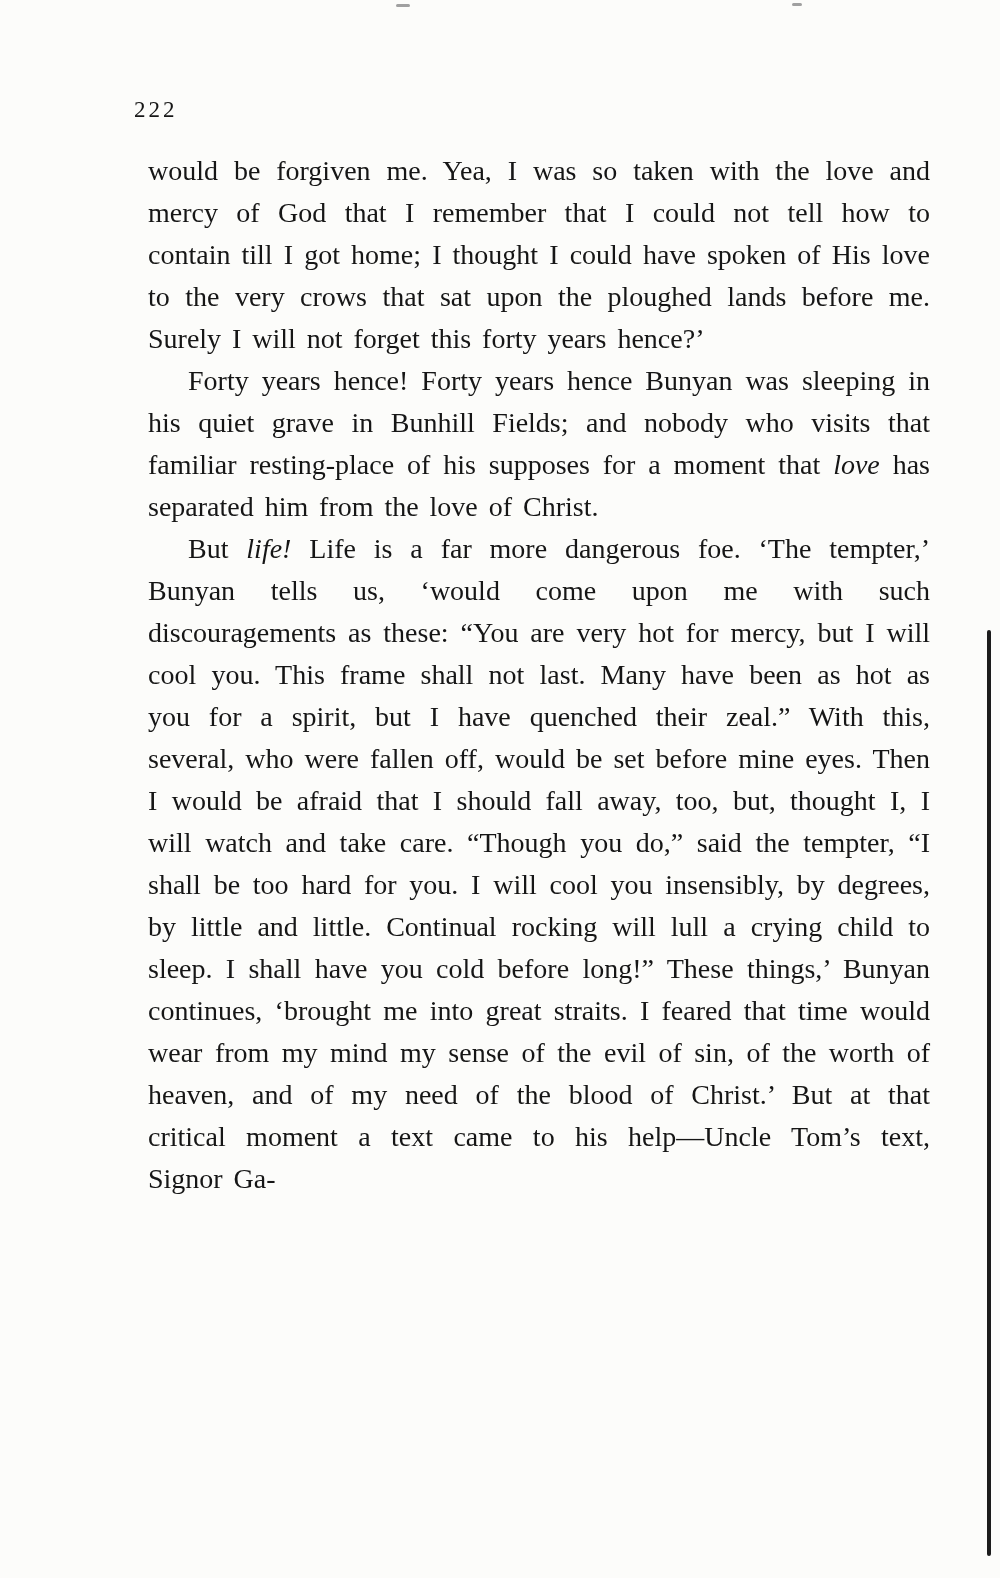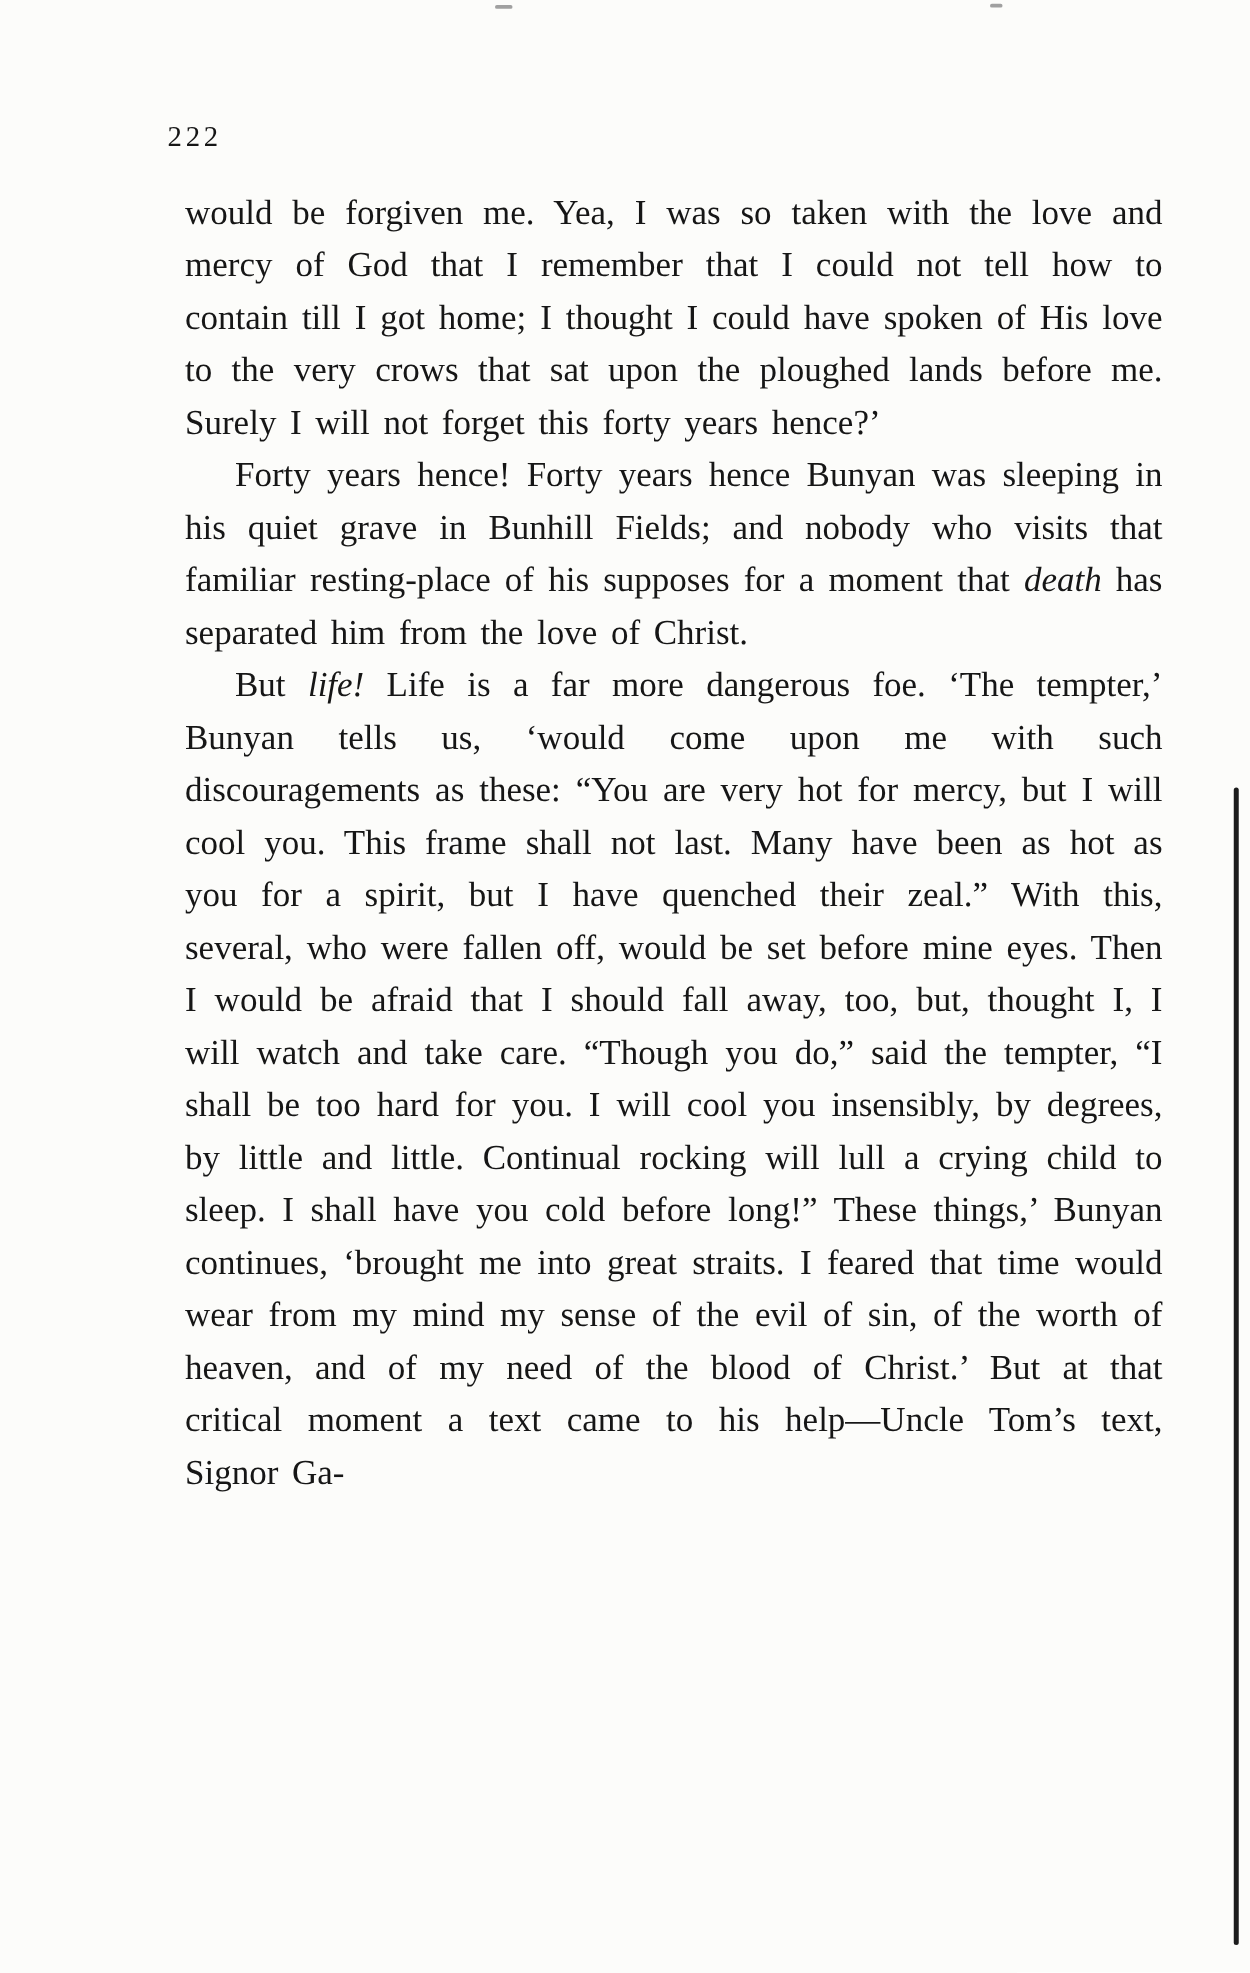--- a/index.html
+++ b/index.html
@@ -83,19 +83,19 @@
 
   <span class="speck speck-a"></span>
   <span class="speck speck-b"></span>
 
   <div class="header">
     <span class="page-number">222</span>
   </div>
 
   <div class="body-text" id="paragraphs">
       <p><span>would be forgiven me.  Yea, I was so taken with the love and mercy of God that I remember that I could not tell how to contain till I got home; I thought I could have spoken of His love to the very crows that sat upon the ploughed lands before me.  Surely I will not forget this forty years hence?’</span></p>
-      <p class="indent"><span>Forty years hence!  Forty years hence Bunyan was sleeping in his quiet grave in Bunhill Fields; and nobody who visits that familiar resting-place of his supposes for a moment that </span><span class="italic">death</span><span> has separated him from the love of Christ.</span></p>
+      <p class="indent"><span>Forty years hence!  Forty years hence Bunyan was sleeping in his quiet grave in Bunhill Fields; and nobody who visits that familiar resting-place of his supposes for a moment that </span><span class="italic">love</span><span> has separated him from the love of Christ.</span></p>
       <p class="indent"><span>But </span><span class="italic">life!</span><span>  Life is a far more dangerous foe.  ‘The tempter,’ Bunyan tells us, ‘would come upon me with such discouragements as these:  “You are very hot for mercy, but I will cool you.  This frame shall not last.  Many have been as hot as you for a spirit, but I have quenched their zeal.”  With this, several, who were fallen off, would be set before mine eyes.  Then I would be afraid that I should fall away, too, but, thought I, I will watch and take care.  “Though you do,” said the tempter, “I shall be too hard for you.  I will cool you insensibly, by degrees, by little and little.  Continual rocking will lull a crying child to sleep.  I shall have you cold before long!”  These things,’ Bunyan continues, ‘brought me into great straits.  I feared that time would wear from my mind my sense of the evil of sin, of the worth of heaven, and of my need of the blood of Christ.’  But at that critical moment a text came to his help—Uncle Tom’s text, Signor Ga-</span></p>
     </div>
 
   <div class="artifact-line"></div>
 
 </div>
 
 </body></html>

